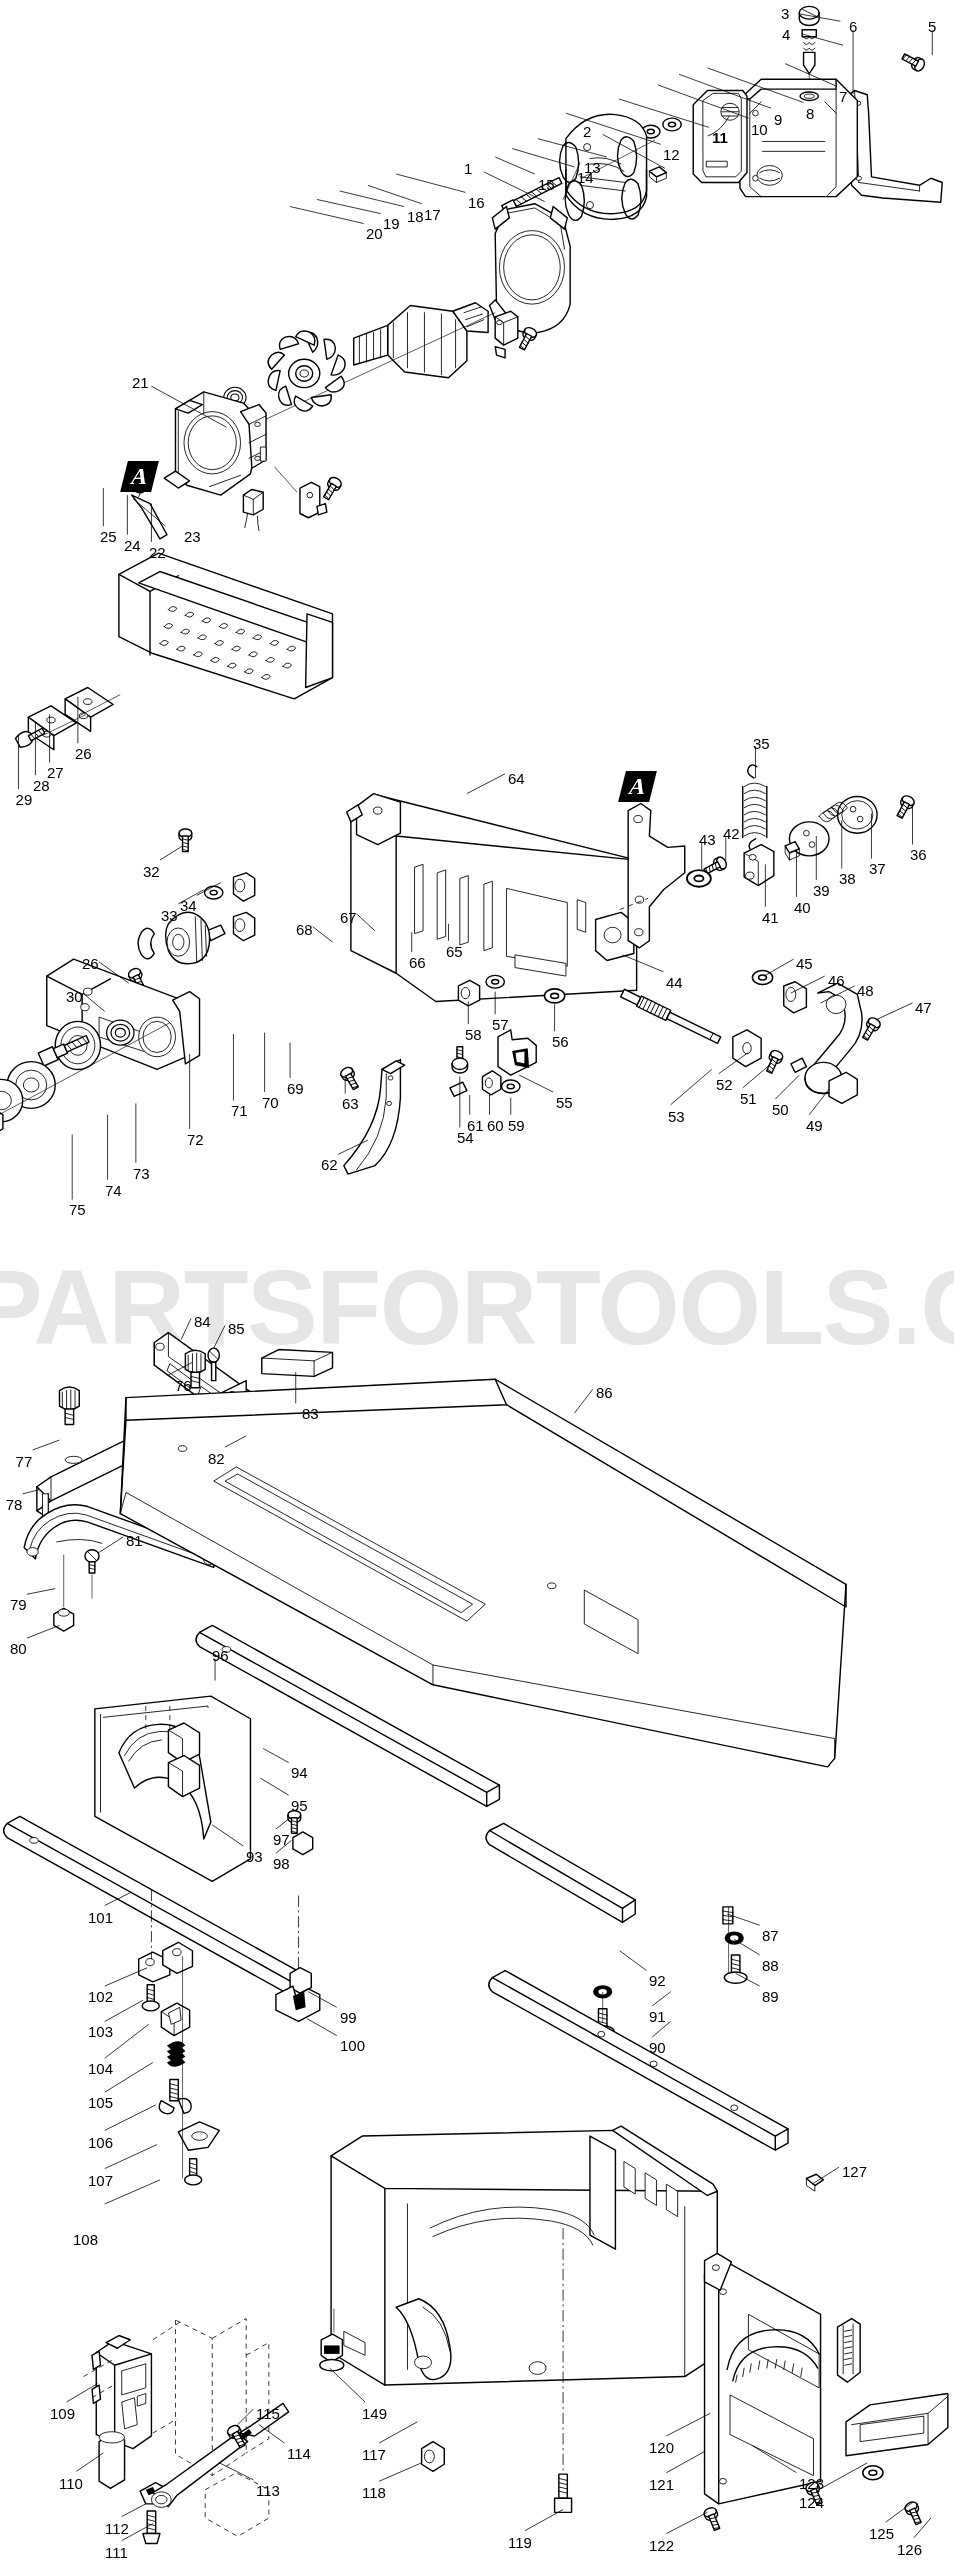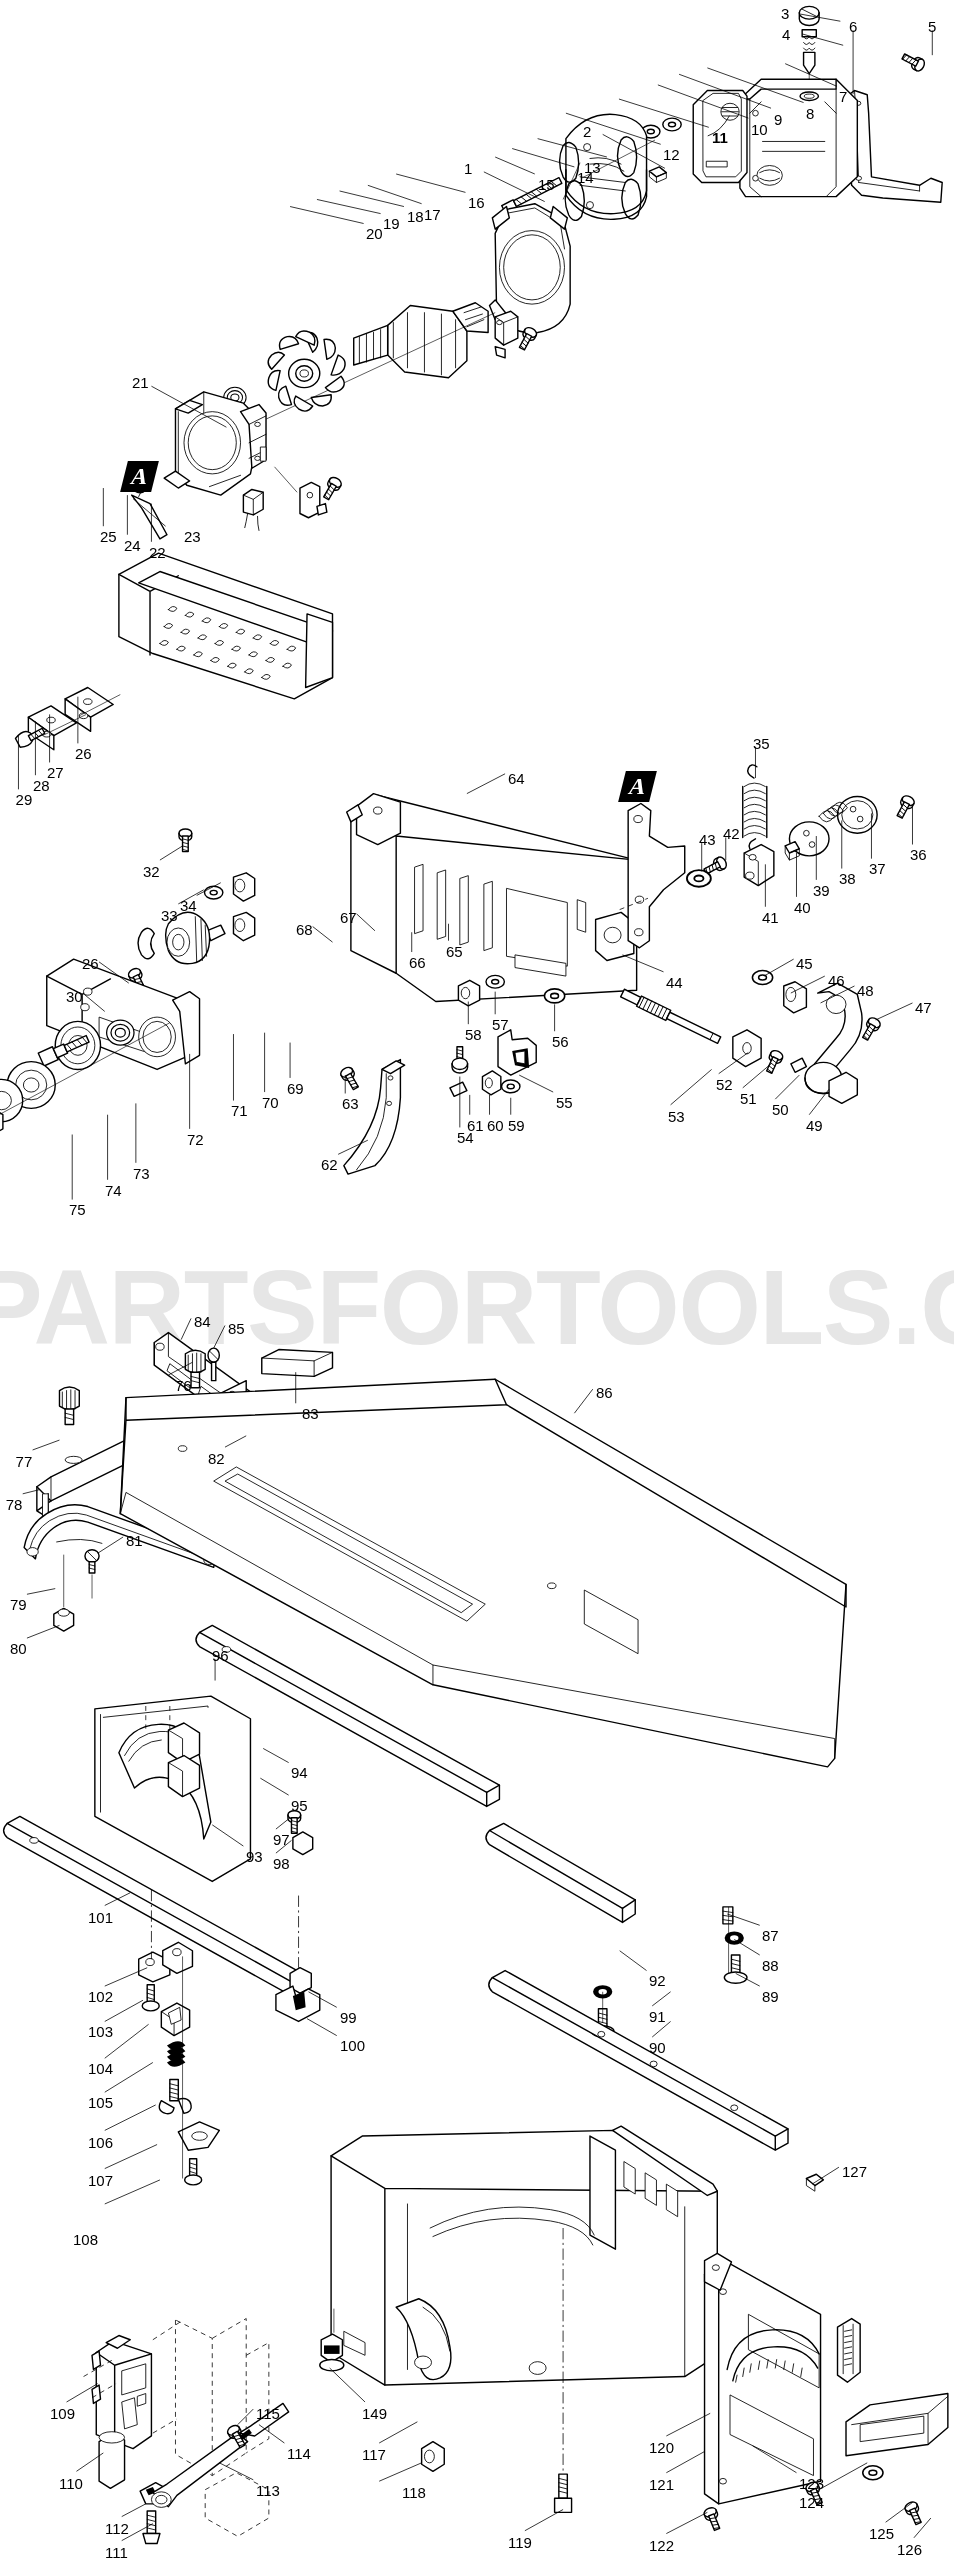--- a/index.html
+++ b/index.html
@@ -1147,21 +1147,21 @@
       <div class="callout" style="left: 73px; top: 2208px; margin-top: 24px;">108</div>
       <div class="callout" style="left: 50px; top: 2406px;">109</div>
       <div class="callout" style="left: 59px; top: 2476px;">110</div>
       <div class="callout" style="left: 105px; top: 2545px;">111</div>
       <div class="callout" style="left: 105px; top: 2521px;">112</div>
       <div class="callout" style="left: 256px; top: 2483px;">113</div>
       <div class="callout" style="left: 287px; top: 2446px;">114</div>
       <div class="callout" style="left: 256px; top: 2406px;">115</div>
       <div class="callout" style="left: 362px; top: 2406px;">149</div>
       <div class="callout" style="left: 362px; top: 2447px;">117</div>
-      <div class="callout" style="left: 362px; top: 2485px; margin-left: 40px;">118</div>
+      <div class="callout" style="left: 362px; top: 2485px;">118</div>
       <div class="callout" style="left: 508px; top: 2535px;">119</div>
       <div class="callout" style="left: 649px; top: 2440px;">120</div>
       <div class="callout" style="left: 649px; top: 2477px;">121</div>
       <div class="callout" style="left: 649px; top: 2538px;">122</div>
       <div class="callout" style="left: 799px; top: 2476px;">123</div>
       <div class="callout" style="left: 799px; top: 2495px;">124</div>
       <div class="callout" style="left: 869px; top: 2526px;">125</div>
       <div class="callout" style="left: 897px; top: 2542px;">126</div>
       <div class="callout" style="left: 842px; top: 2164px;">127</div>
     </div>

